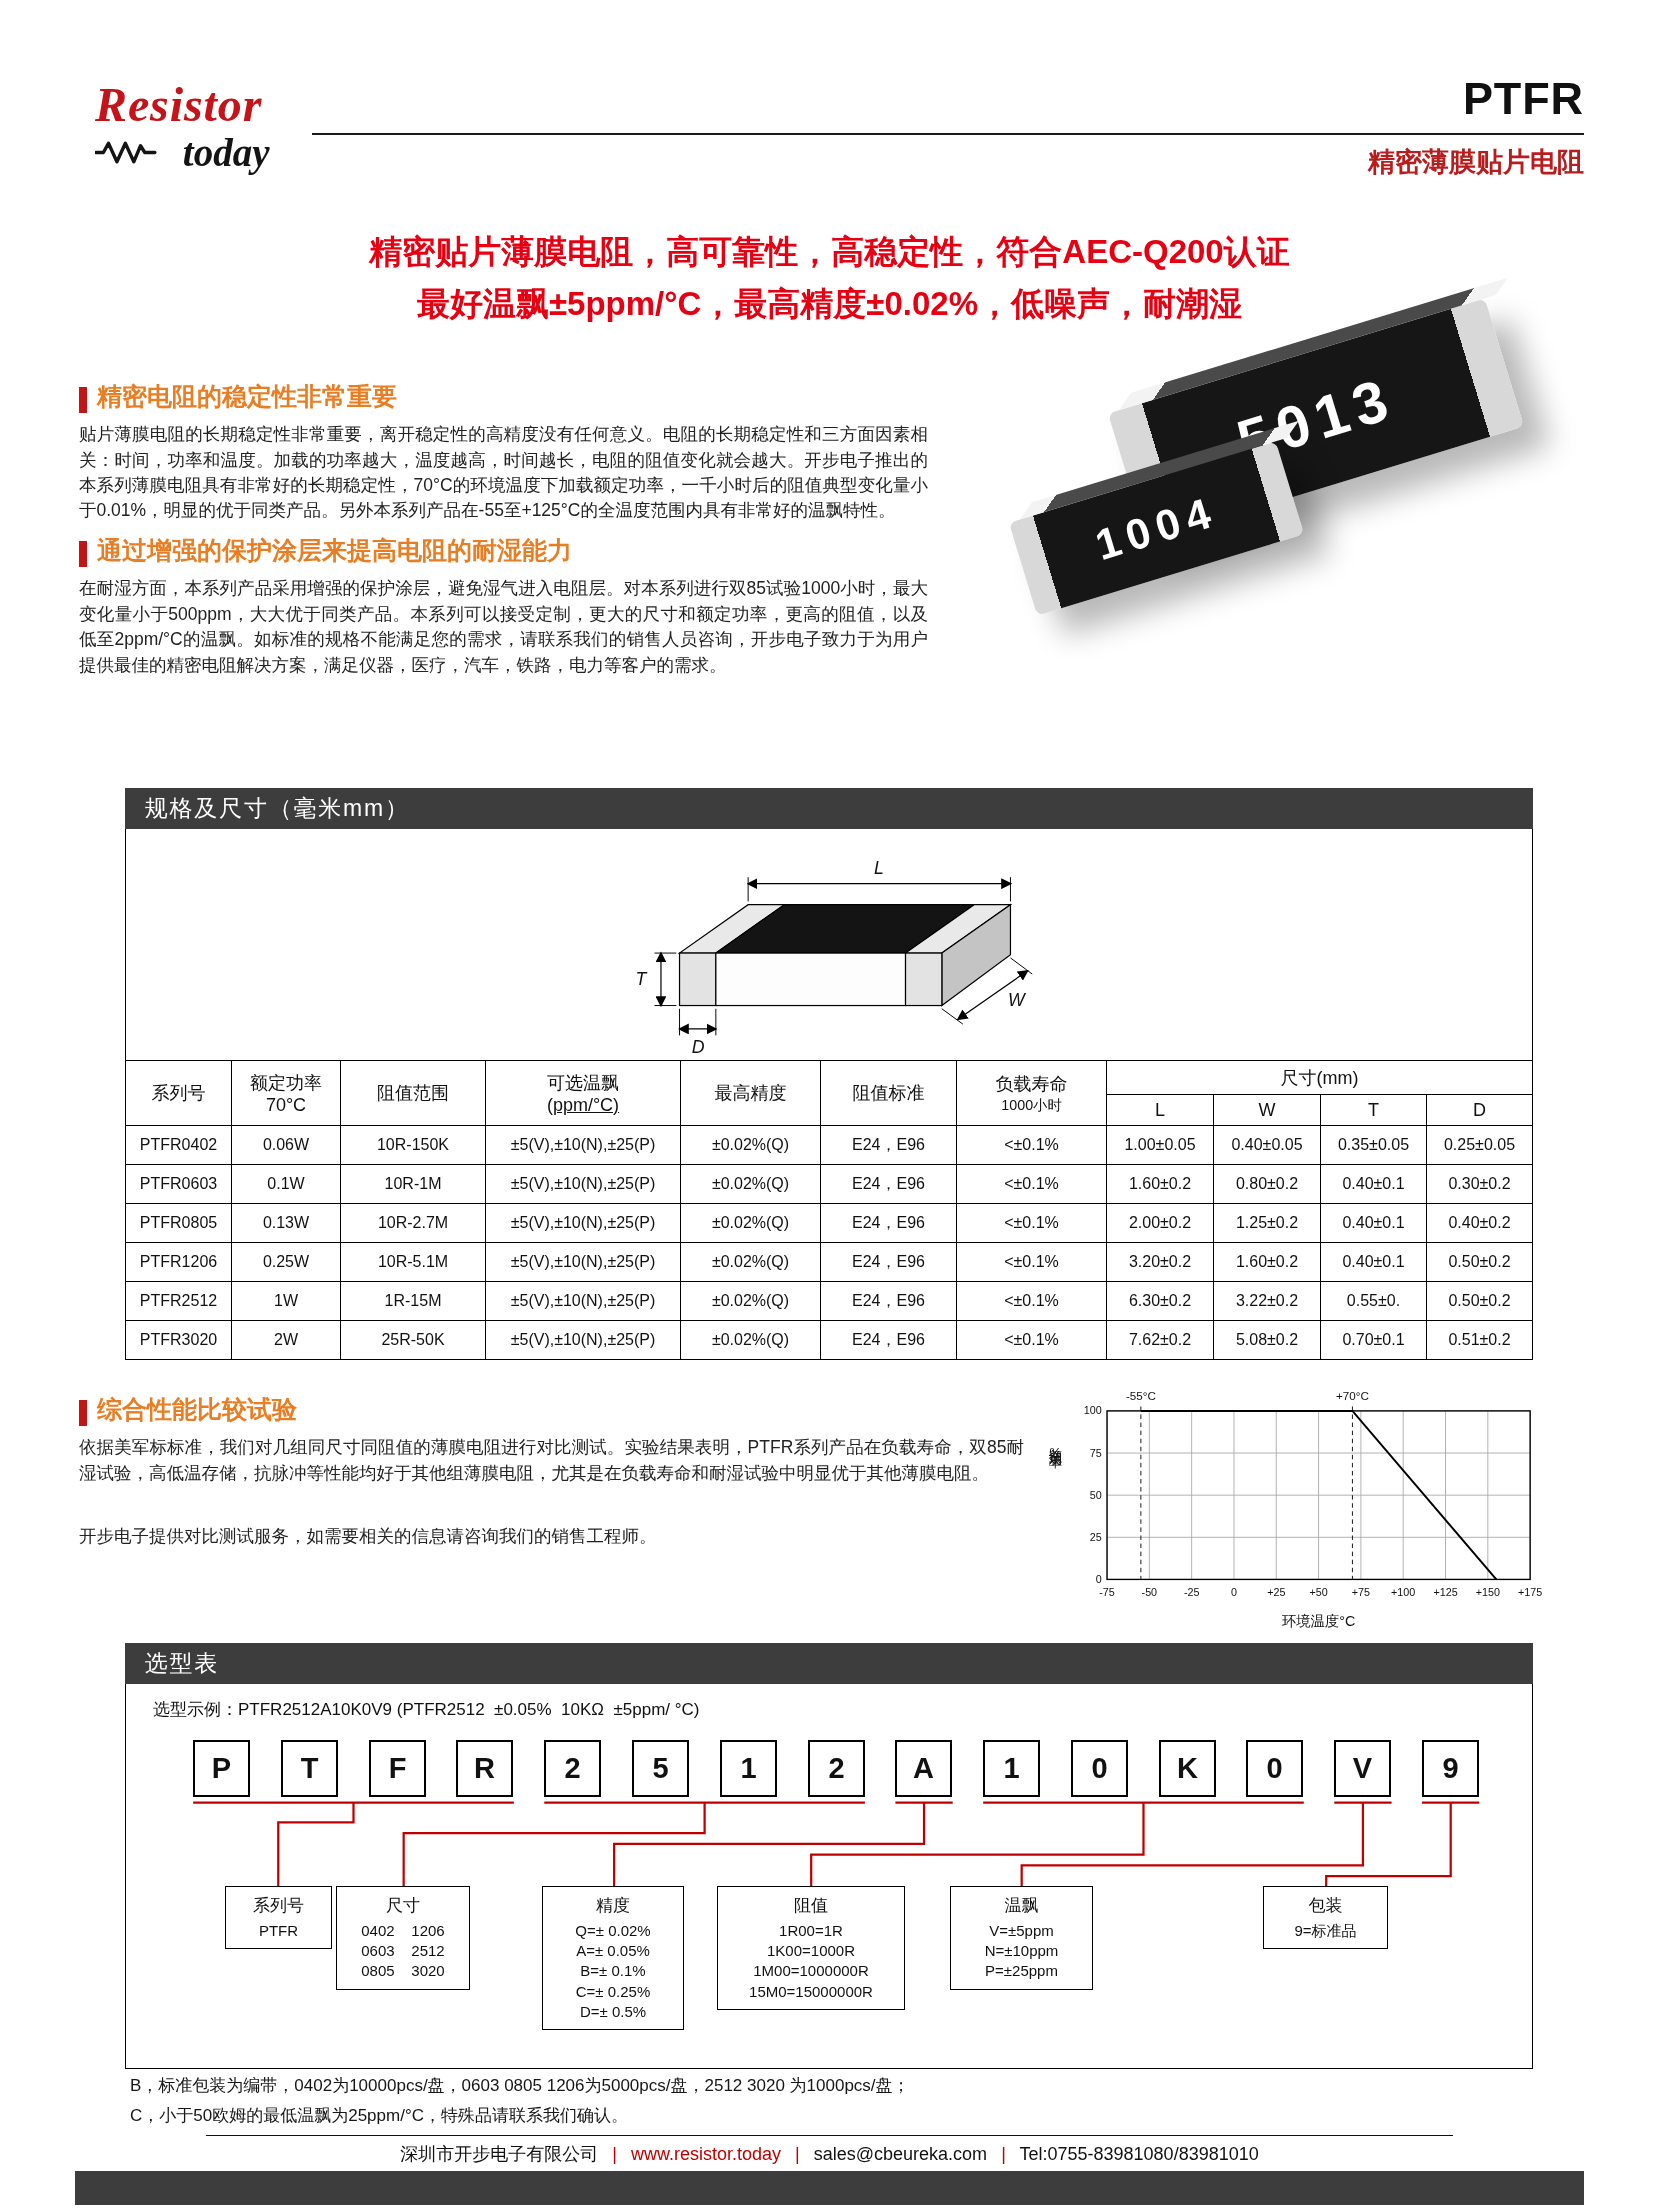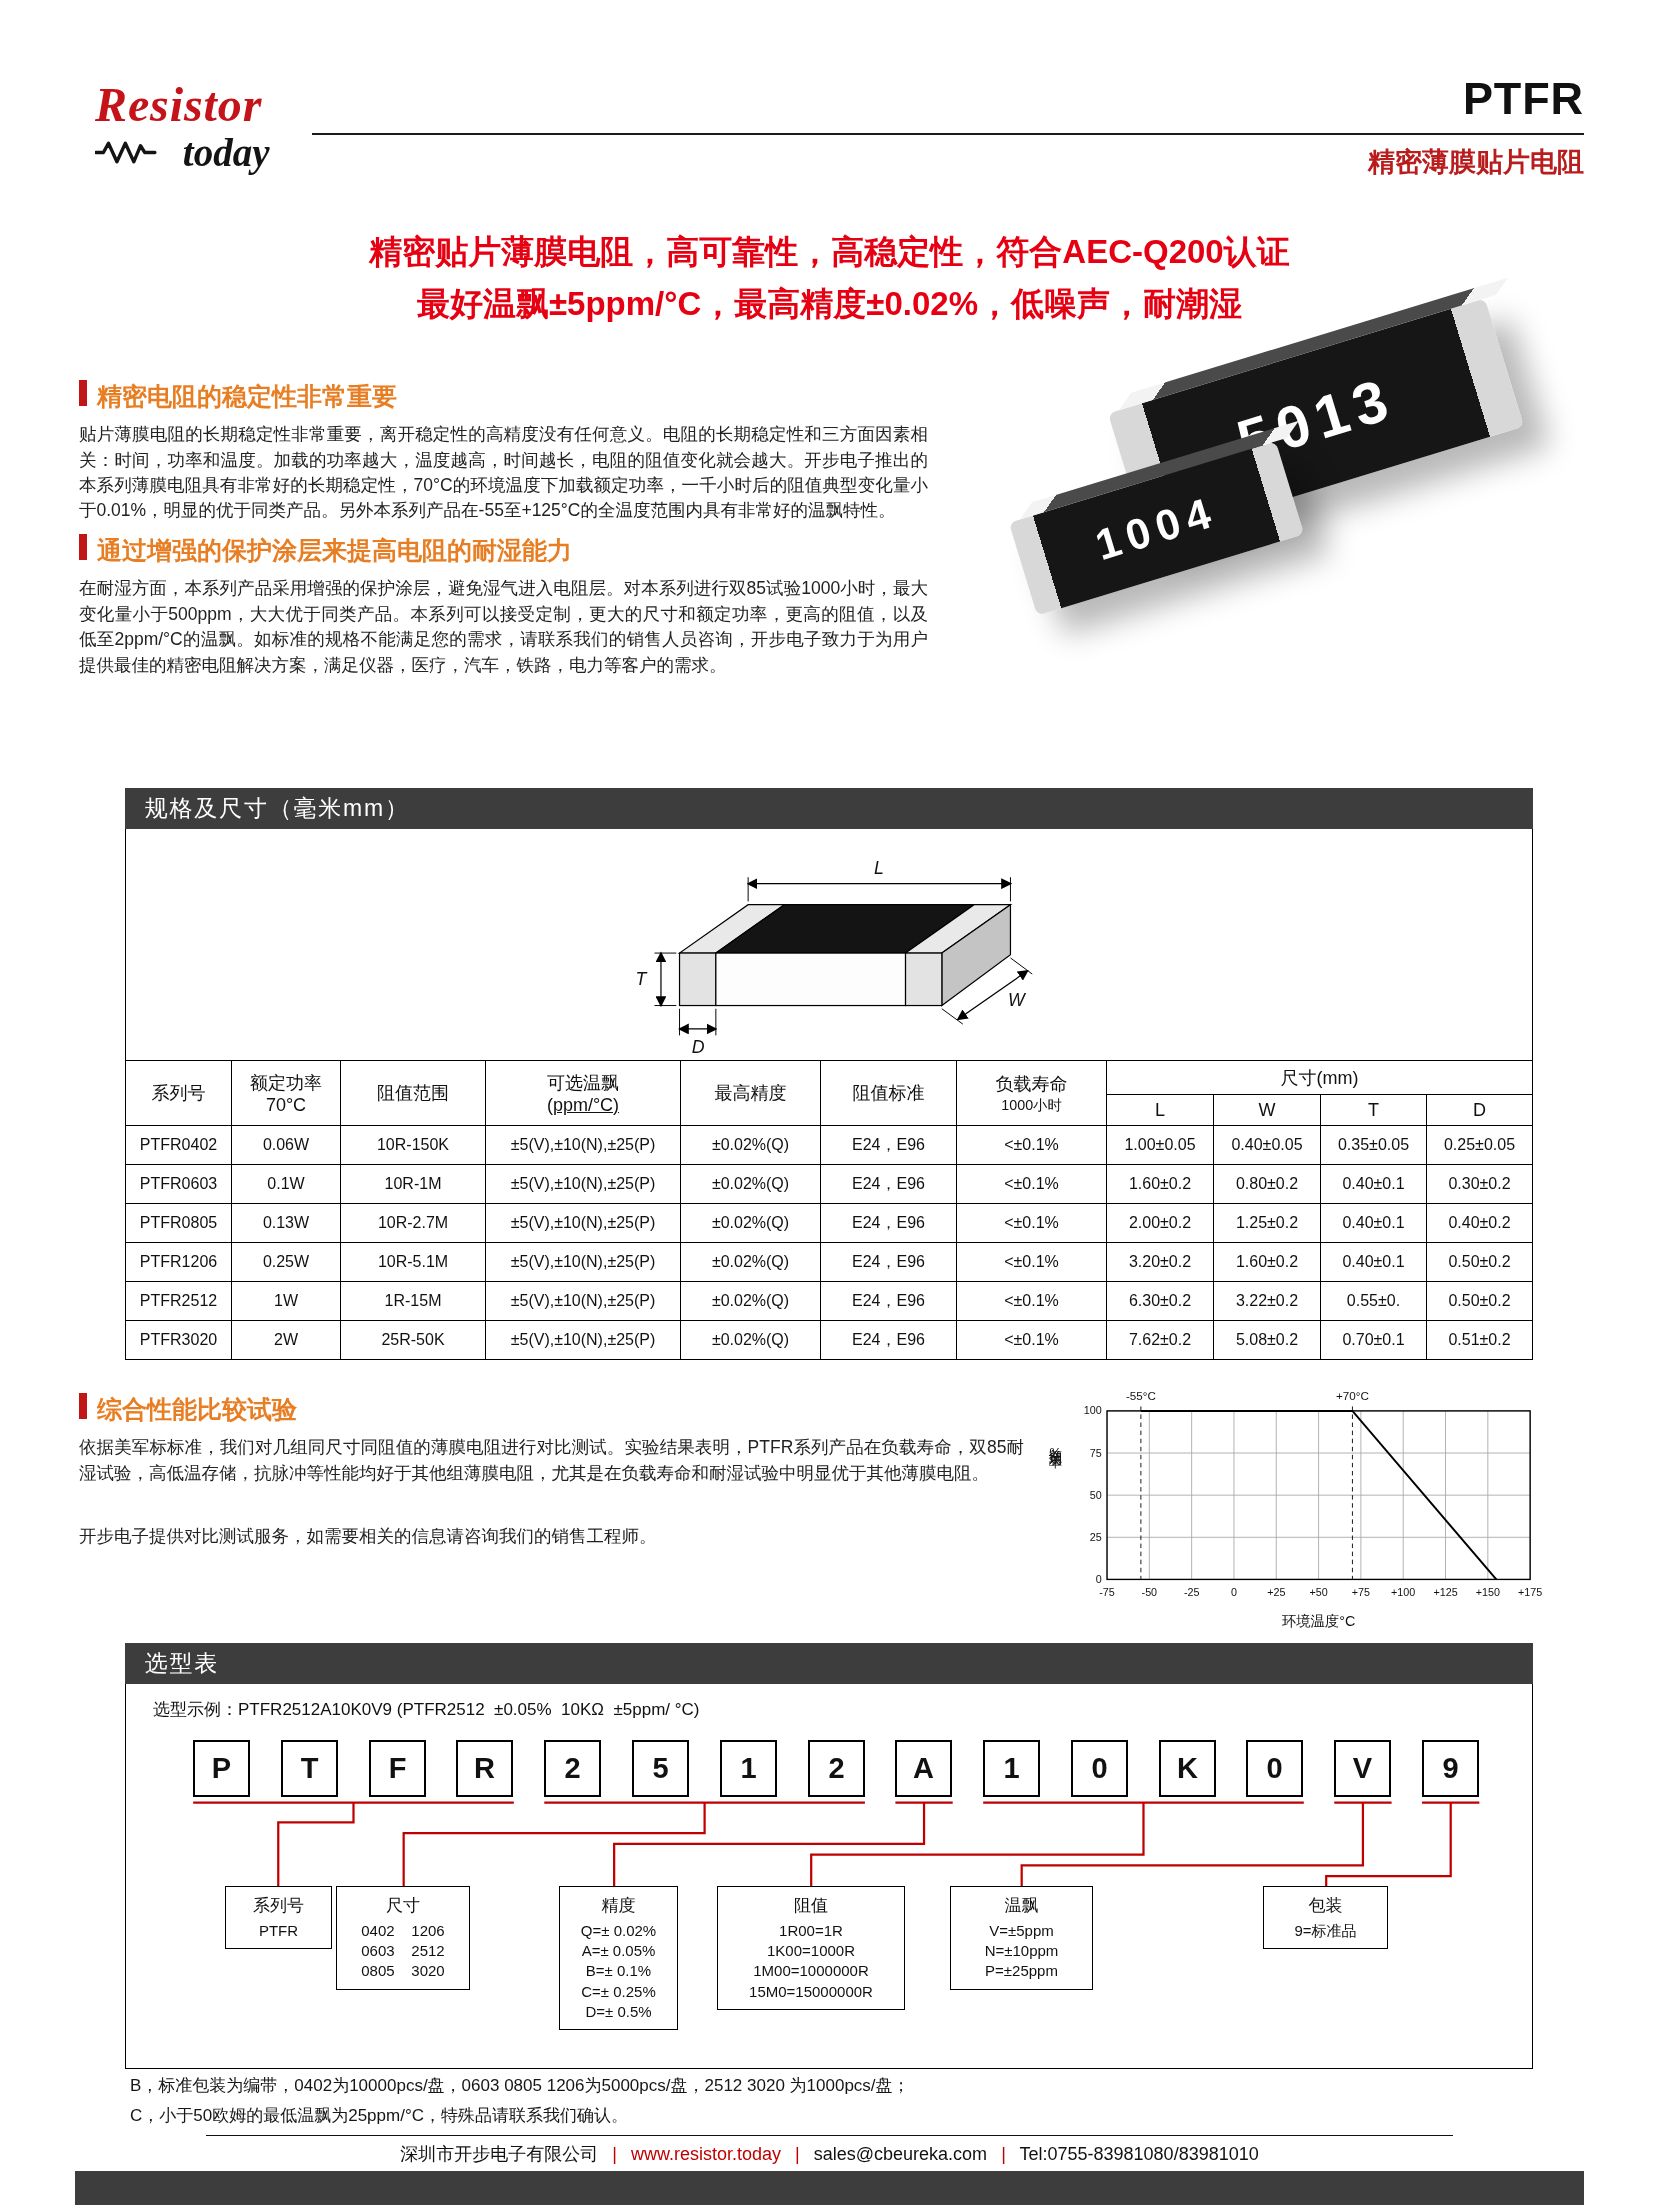--- a/index.html
+++ b/index.html
@@ -17,21 +17,21 @@
 
   .head-right { position:absolute; right:75px; top:72px; width:1272px; text-align:right; }
   .head-product { font-size:45px; font-weight:bold; color:#111; line-height:54px; letter-spacing:0.9px; }
   .head-rule { border-bottom:2.7px solid #1a1a1a; margin:7.2px 0 9px 0; }
   .head-sub { font-size:27px; font-weight:bold; color:#b91c1c; }
 
   .headline { position:absolute; top:226px; left:0; right:0; text-align:center; color:#e60012; font-weight:bold; font-size:33px; line-height:1.58; }
 
   
   .col-left { position:absolute; left:79px; top:373px; width:849px; max-height:412px; overflow:hidden; }
-  .sec-title { display:flex; align-items:flex-start; gap:9.9px; font-size:25px; font-weight:bold; color:#e87e23; margin:7.2px 0 9px; }
+  .sec-title { display:flex; align-items:flex-end; gap:9.9px; font-size:25px; font-weight:bold; color:#e87e23; margin:7.2px 0 9px; }
   .sec-title .bar { width:8px; height:26px; background:#c11616; flex:none; }
   .para { font-size:17.5px; line-height:1.45; text-align:justify; color:#222; margin-bottom:10.7px; }
 
   
   .chips { position:absolute; left:985px; top:296px; width:609px; height:385px; }
   .chip { position:absolute; transform:rotate(-17deg); }
   .chip-body { position:relative; display:flex; align-items:center; justify-content:center;
     border-radius:7.2px; color:#fff; font-weight:bold; letter-spacing:7.2px;
     background:linear-gradient(90deg,#d8d8d8 0 9%,#161616 9% 91%,#d8d8d8 91% 100%);
     box-shadow:19.7px 27px 30px rgba(0,0,0,0.28); }
@@ -399,21 +399,21 @@
       <div class="legend" style="left:99px;width:107px">
         <div class="legend-title">系列号</div>
         <div class="legend-line">PTFR</div>
       </div>
       <div class="legend" style="left:210px;width:134px">
         <div class="legend-title">尺寸</div>
         <div class="legend-line">0402    1206</div>
         <div class="legend-line">0603    2512</div>
         <div class="legend-line">0805    3020</div>
       </div>
-      <div class="legend" style="left:433px;width:119px">
+      <div class="legend" style="left:416px;width:142px">
         <div class="legend-title">精度</div>
         <div class="legend-line">Q=± 0.02%</div>
         <div class="legend-line">A=± 0.05%</div>
         <div class="legend-line">B=± 0.1%</div>
         <div class="legend-line">C=± 0.25%</div>
         <div class="legend-line">D=± 0.5%</div>
       </div>
       <div class="legend" style="left:591px;width:188px">
         <div class="legend-title">阻值</div>
         <div class="legend-line">1R00=1R</div>

